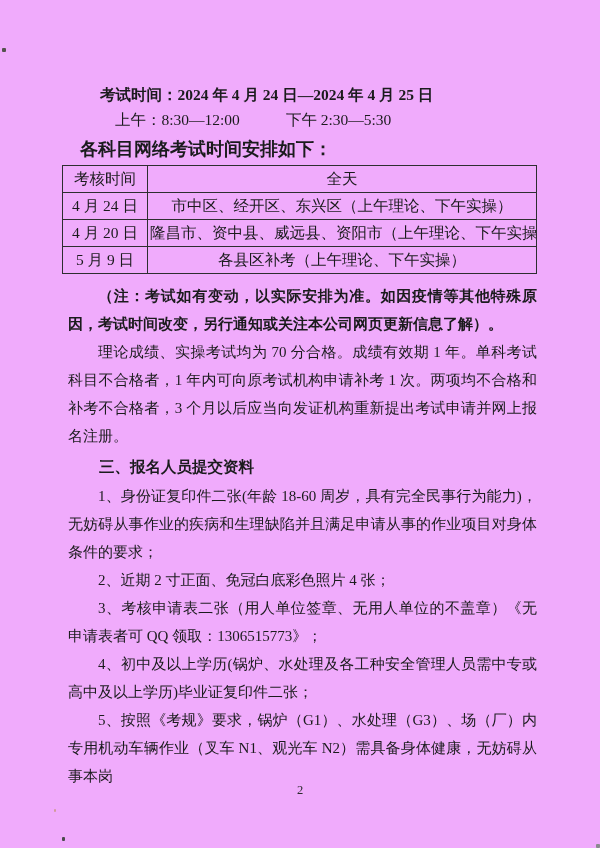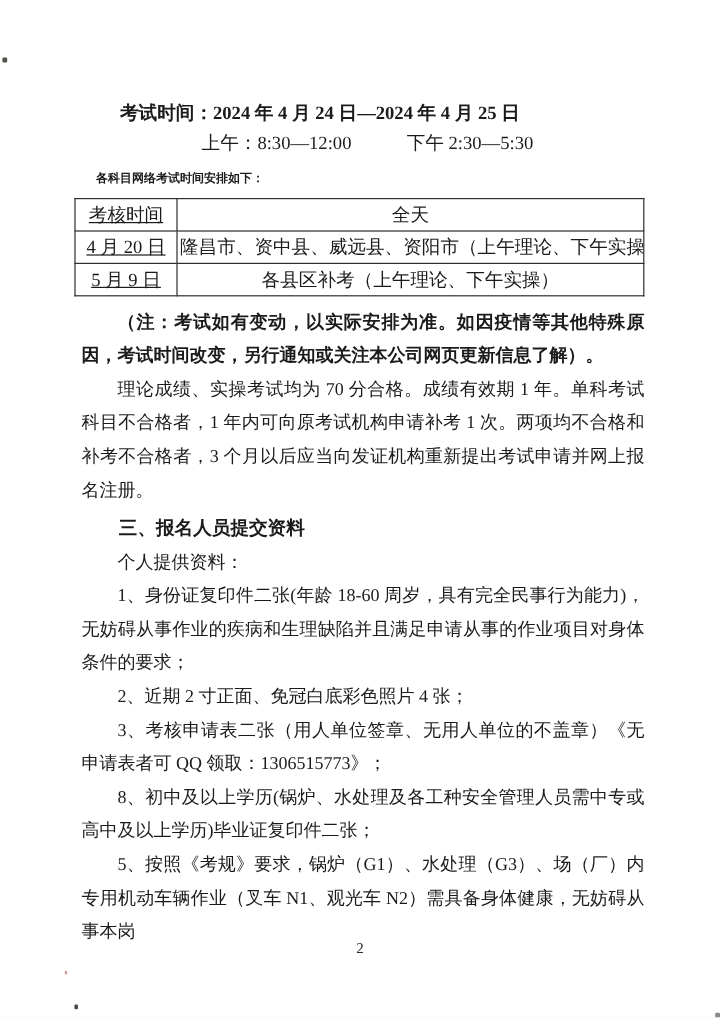--- a/index.html
+++ b/index.html
@@ -4,58 +4,58 @@
 <style>
   html,body{margin:0;padding:0;}
   body{
     width:600px;height:848px;
     background:#e9e9ec;
     font-family:"Liberation Serif","DejaVu Serif",serif;
   }
   .page{
     position:relative;
     width:600px;height:848px;
-    background:#ffffff;
+    background:#f0abfc;
     color:#1b1b1d;
     overflow:hidden;
   }
   .content{
     position:absolute;
     left:62px;top:82px;
     width:475px;
   }
   .line{
     font-size:15.5px;
     line-height:25px;
     white-space:nowrap;
   }
   .exam-time{margin-left:38px;font-weight:bold;}
-  .sessions{margin-left:106px;}
+  .sessions{margin-left:53px;}
   .sessions .gap{display:inline-block;width:46px;}
   .schedule-heading{
     margin-left:18px;margin-top:5px;
-    font-weight:bold;font-size:10px;line-height:25px;
+    font-weight:bold;font-size:18px;line-height:25px;
   }
   table.schedule{
     border-collapse:collapse;
     width:100%;
     margin-top:3px;
     table-layout:fixed;
   }
   table.schedule td{
     border:1px solid #2e2e30;
     text-align:center;
     vertical-align:middle;
     font-size:15.5px;
     height:26px;
     padding:0 2px;
     white-space:nowrap;
     overflow:hidden;
   }
-  table.schedule td.col-time{width:80px;text-decoration:underline;}
+  table.schedule td.col-time{width:80px;}
   .para{
     margin:0 0 0 6px;
     font-size:15px;
     line-height:28px;
     text-align:justify;
     text-indent:2em;
   }
   .para.first{margin-top:8px;}
   .para.bold{font-weight:bold;}
   .sec-heading{
@@ -92,42 +92,45 @@
 
     <div class="schedule-heading">各科目网络考试时间安排如下：</div>
 
     <table class="schedule">
       <tbody>
         <tr>
           <td class="col-time">考核时间</td>
           <td>全天</td>
         </tr>
         <tr>
+          <td class="col-time">4 月 24 日</td>
+          <td>市中区、经开区、东兴区（上午理论、下午实操）</td>
+        </tr>
+        <tr>
           <td class="col-time">4 月 20 日</td>
           <td>隆昌市、资中县、威远县、资阳市（上午理论、下午实操）</td>
         </tr>
         <tr>
           <td class="col-time">5 月 9 日</td>
           <td>各县区补考（上午理论、下午实操）</td>
         </tr>
       </tbody>
     </table>
 
     <p class="para first bold">（注：考试如有变动，以实际安排为准。如因疫情等其他特殊原因，考试时间改变，另行通知或关注本公司网页更新信息了解）。</p>
 
     <p class="para">理论成绩、实操考试均为 70 分合格。成绩有效期 1 年。单科考试科目不合格者，1 年内可向原考试机构申请补考 1 次。两项均不合格和补考不合格者，3 个月以后应当向发证机构重新提出考试申请并网上报名注册。</p>
 
     <div class="sec-heading">三、报名人员提交资料</div>
 
-    <p class="para">个人提供资料：</p>
 
     <p class="para">1、身份证复印件二张(年龄 18-60 周岁，具有完全民事行为能力)，无妨碍从事作业的疾病和生理缺陷并且满足申请从事的作业项目对身体条件的要求；</p>
     <p class="para">2、近期 2 寸正面、免冠白底彩色照片 4 张；</p>
     <p class="para">3、考核申请表二张（用人单位签章、无用人单位的不盖章）《无申请表者可 QQ 领取：1306515773》；</p>
-    <p class="para">8、初中及以上学历(锅炉、水处理及各工种安全管理人员需中专或高中及以上学历)毕业证复印件二张；</p>
+    <p class="para">4、初中及以上学历(锅炉、水处理及各工种安全管理人员需中专或高中及以上学历)毕业证复印件二张；</p>
     <p class="para">5、按照《考规》要求，锅炉（G1）、水处理（G3）、场（厂）内专用机动车辆作业（叉车 N1、观光车 N2）需具备身体健康，无妨碍从事本岗</p>
 
   </div>
 
   <div class="page-number">2</div>
 
   <div class="speck speck-1"></div>
   <div class="speck speck-2"></div>
   <div class="speck speck-3"></div>
   <div class="speck speck-4"></div>

